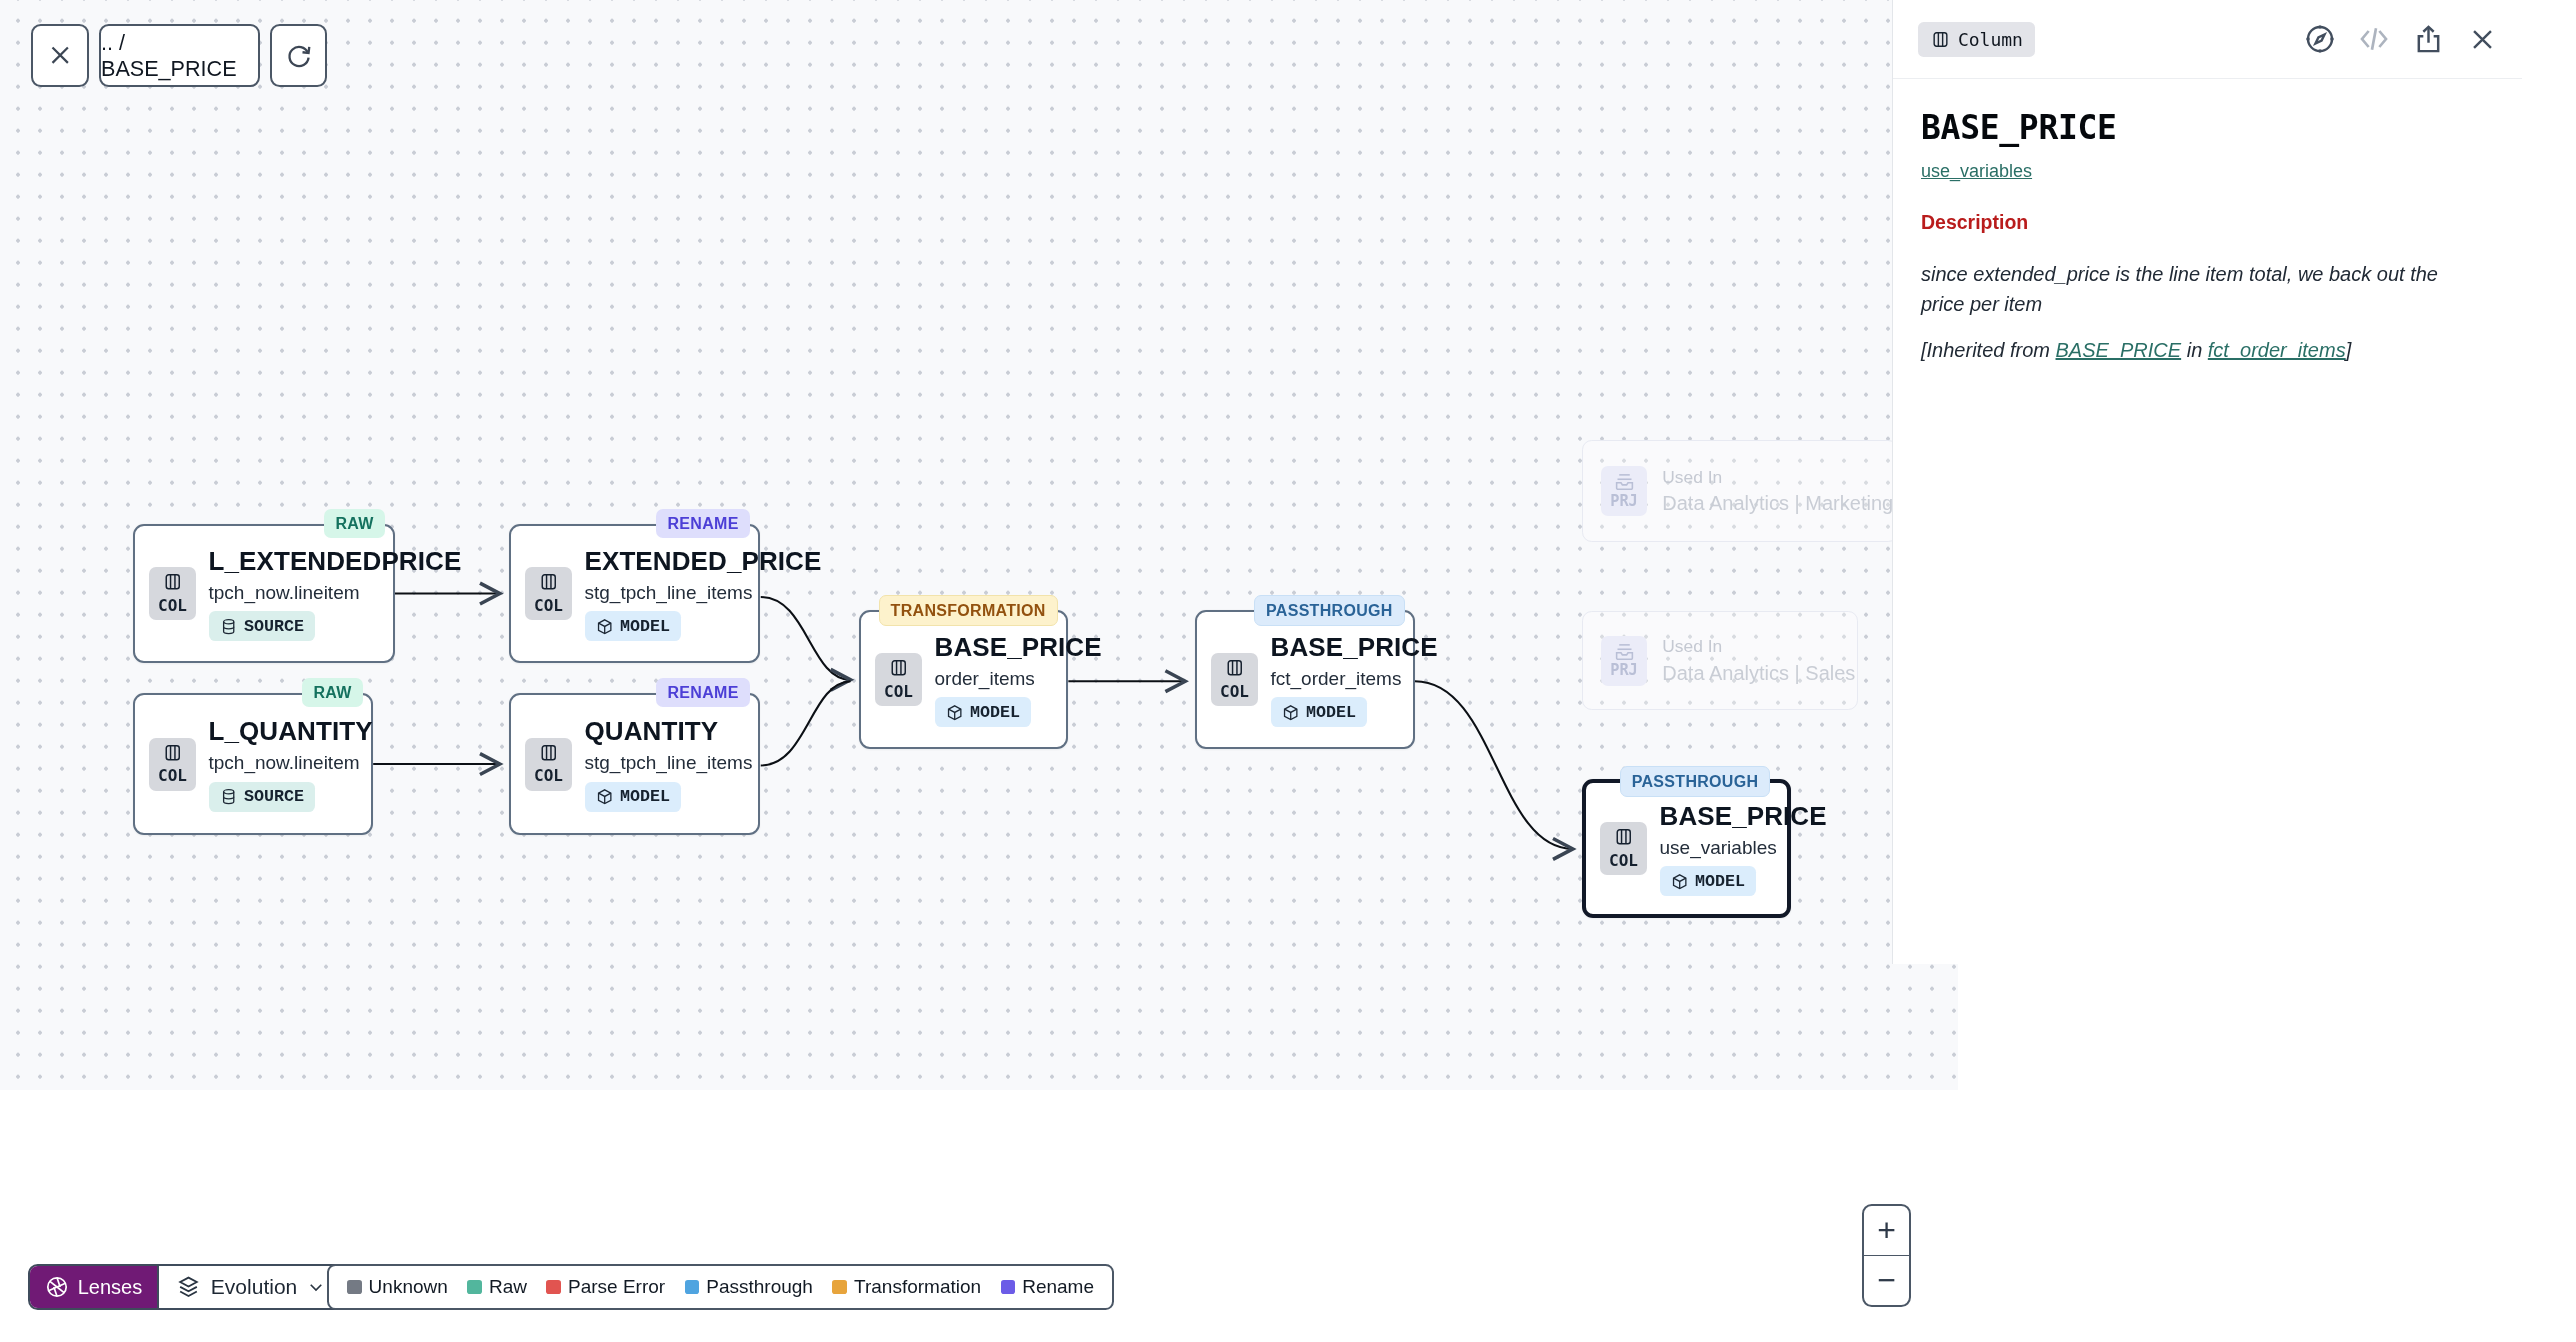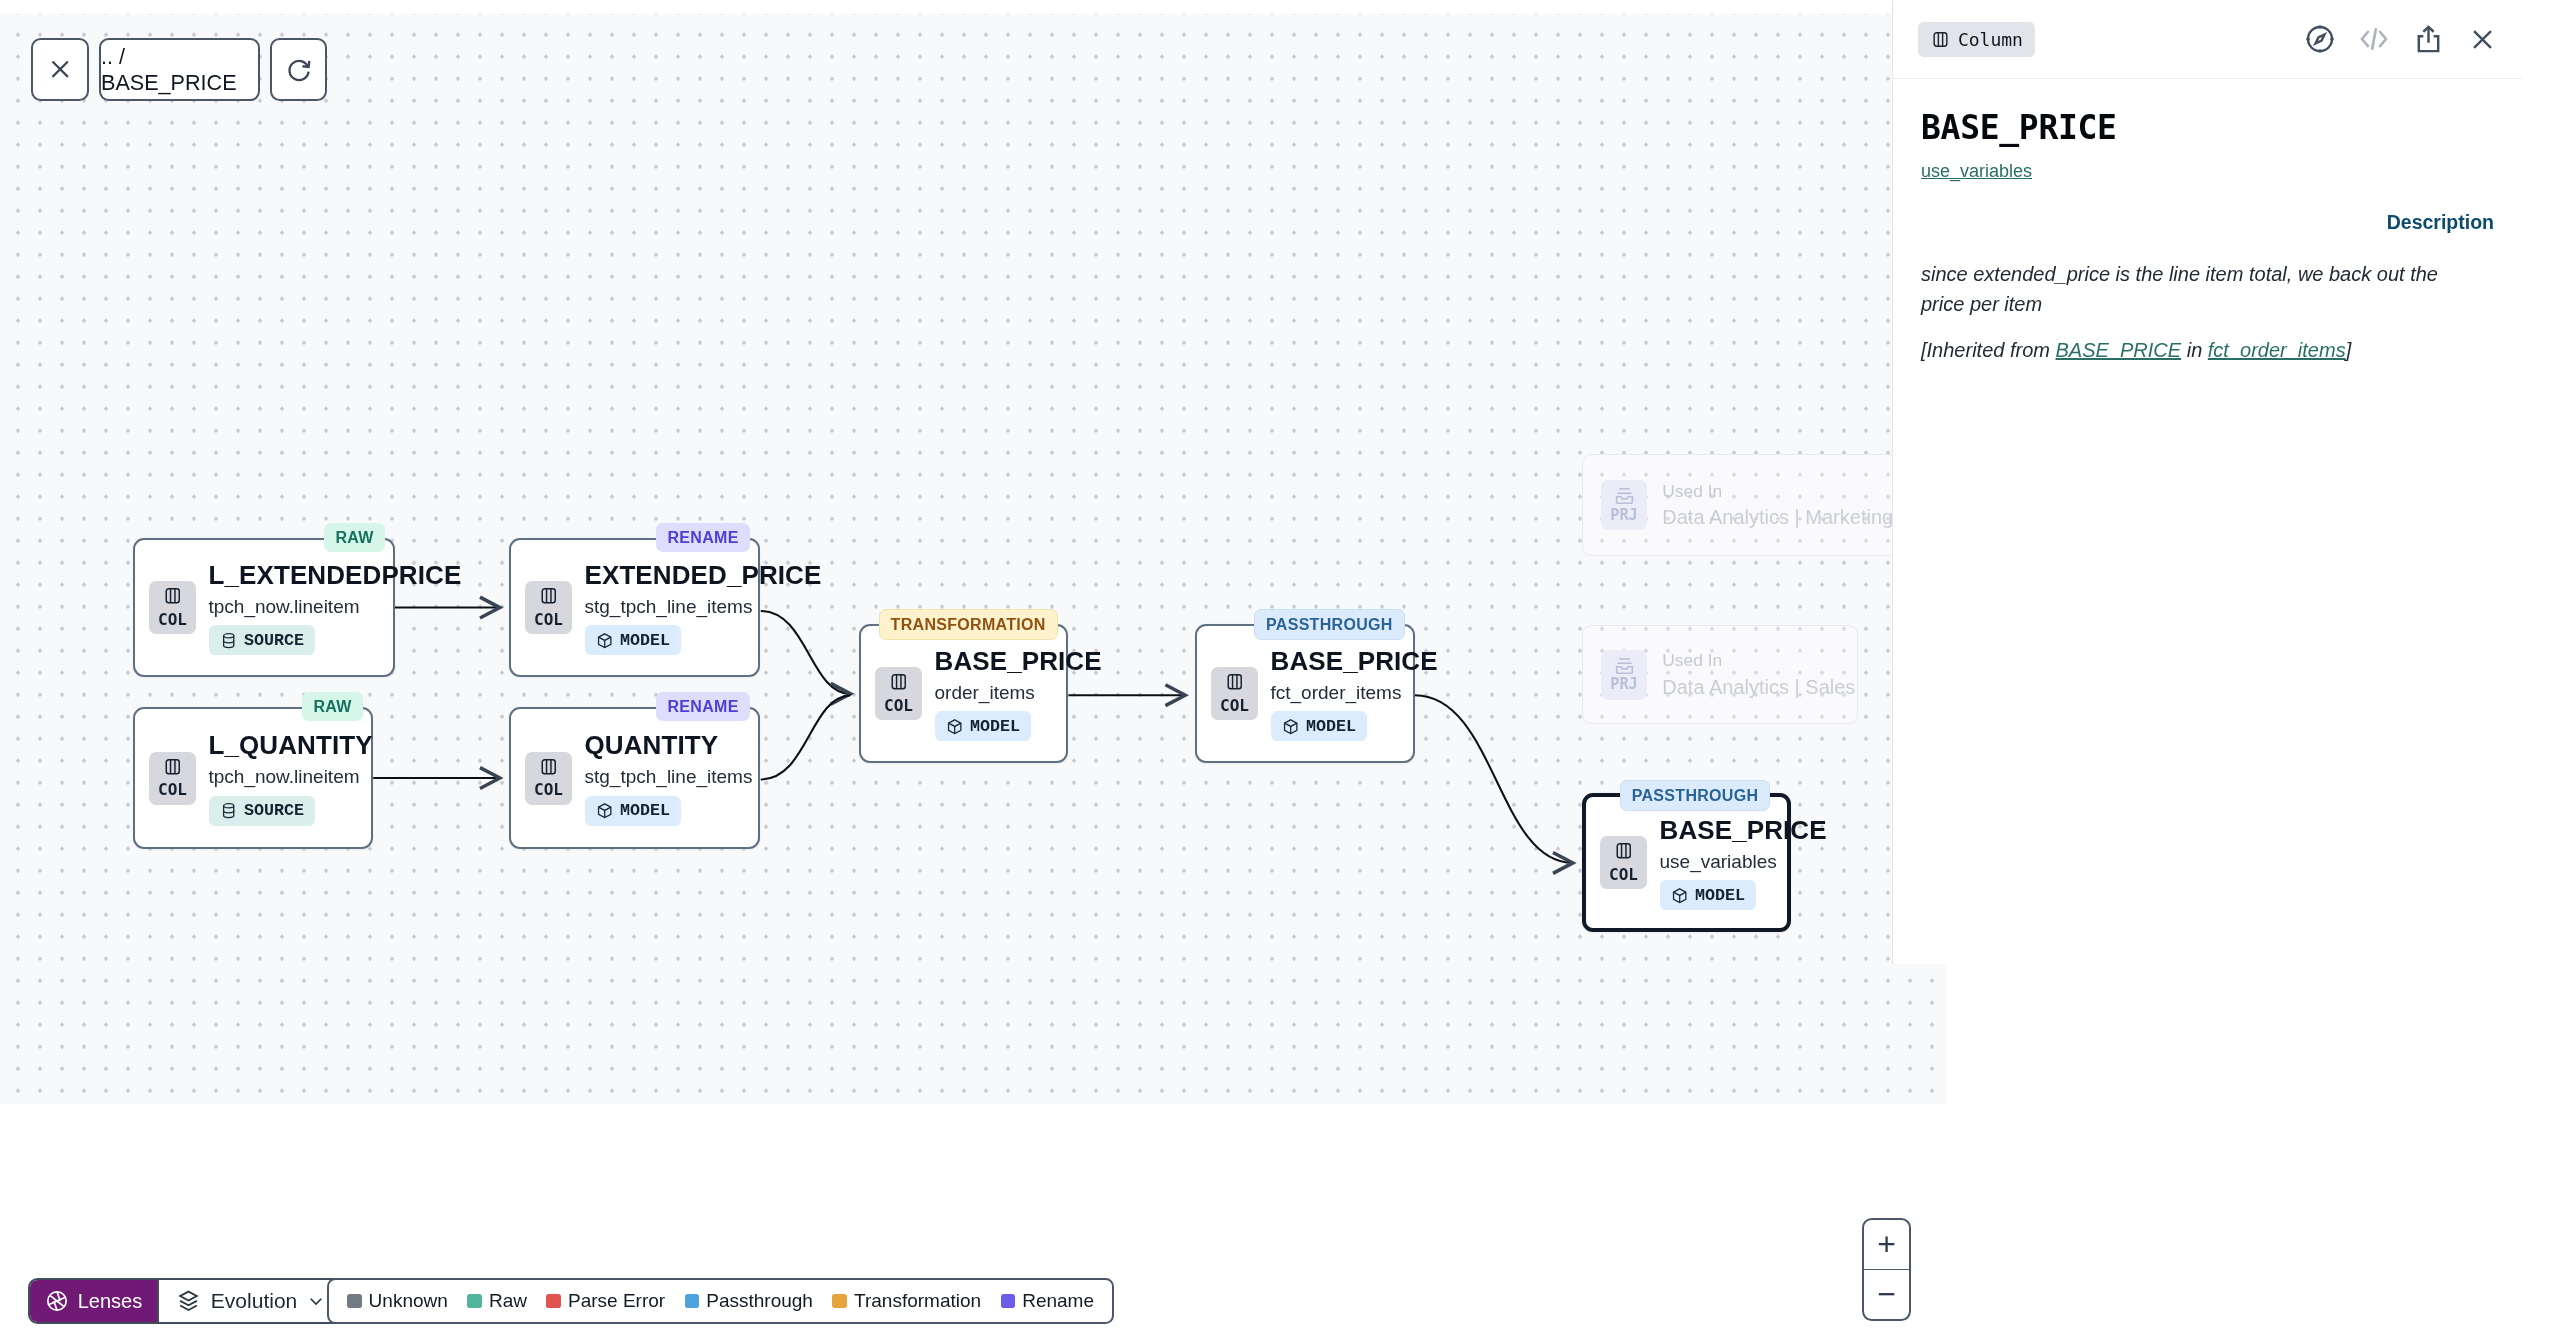--- a/index.html
+++ b/index.html
@@ -1,23 +1,23 @@
 <!DOCTYPE html>
 <html style="font-size:11px"><head>
 <meta charset="utf-8">
 <style>
   html,body{margin:0;padding:0;}
   body{font-family:"Liberation Sans",sans-serif;background:#f9fafb;}
   #app{position:relative;width:2576px;height:1343px;overflow:hidden;background:#ffffff;}
 
   
-  .canvas{position:absolute;left:0;top:14px;width:1946px;height:1090px;
+  .canvas{position:absolute;left:0;top:0;width:1946px;height:1090px;
     background-color:#f8f9fb;
     background-image:radial-gradient(#c9cdd5 1.7px, transparent 1.8px);
-    background-size:22px 22px;background-position:7px 9.7px;}
+    background-size:22px 22px;background-position:7px 9.7px;padding-left:12px;}
   .edges{position:absolute;left:0;top:0;z-index:1;}
 
   
   .tbtn{position:absolute;background:#ffffff;border:2.1px solid #4b5766;border-radius:9.7px;
     display:flex;align-items:center;justify-content:center;color:#1b2430;cursor:pointer;z-index:5;box-sizing:border-box;}
   .btn-close{left:31px;top:24px;width:58px;height:63px;}
   .btn-crumb{left:99px;top:24px;width:161px;height:63px;font-size:21.6px;color:#101721;}
   .btn-refresh{left:270px;top:24px;width:57px;height:63px;}
   .tbtn svg{stroke:#3c4654;}
 
@@ -94,21 +94,21 @@
   .hicon{width:32px;height:32px;display:flex;align-items:center;justify-content:center;cursor:pointer;}
   .hicon svg{stroke:#424e5e;}
   .hicon.disabled svg{stroke:#adb4bf;}
   .title-sec{padding:29px 28px 0;}
   .panel-title{font-family:"DejaVu Sans Mono",monospace;font-size:33px;font-weight:800;color:#05080c;letter-spacing:-0.3px;}
   .model-link{display:inline-block;margin-top:14px;font-size:18px;color:#2a6f66;text-decoration:underline;cursor:pointer;}
   .tabs{margin-top:43px;border-bottom:1.4px solid #e9ebef;padding-left:11px;}
   .tab{display:inline-block;padding:0 19.5px 14px;font-size:19.5px;font-weight:700;color:#2a6f66;
     border-bottom:4.9px solid #2f6e66;margin-bottom:-1.4px;cursor:pointer;}
   .desc-sec{padding:29px 28px 0;}
-  .desc-h{font-size:19.5px;font-weight:700;color:#0c4a6e;text-align:right;}
+  .desc-h{font-size:19.5px;font-weight:700;color:#b91c1c;}
   .desc-body{margin-top:25px;font-size:20px;font-style:italic;color:#212a35;line-height:1.5;max-width:564px;}
   .inherited{margin-top:16.7px;font-size:20px;font-style:italic;color:#212a35;}
   .inherited a{color:#2a6f66;text-decoration:underline;font-style:italic;cursor:pointer;}
 </style>
 </head>
 <body>
 
 <div id="app">
 
   <div class="canvas">

